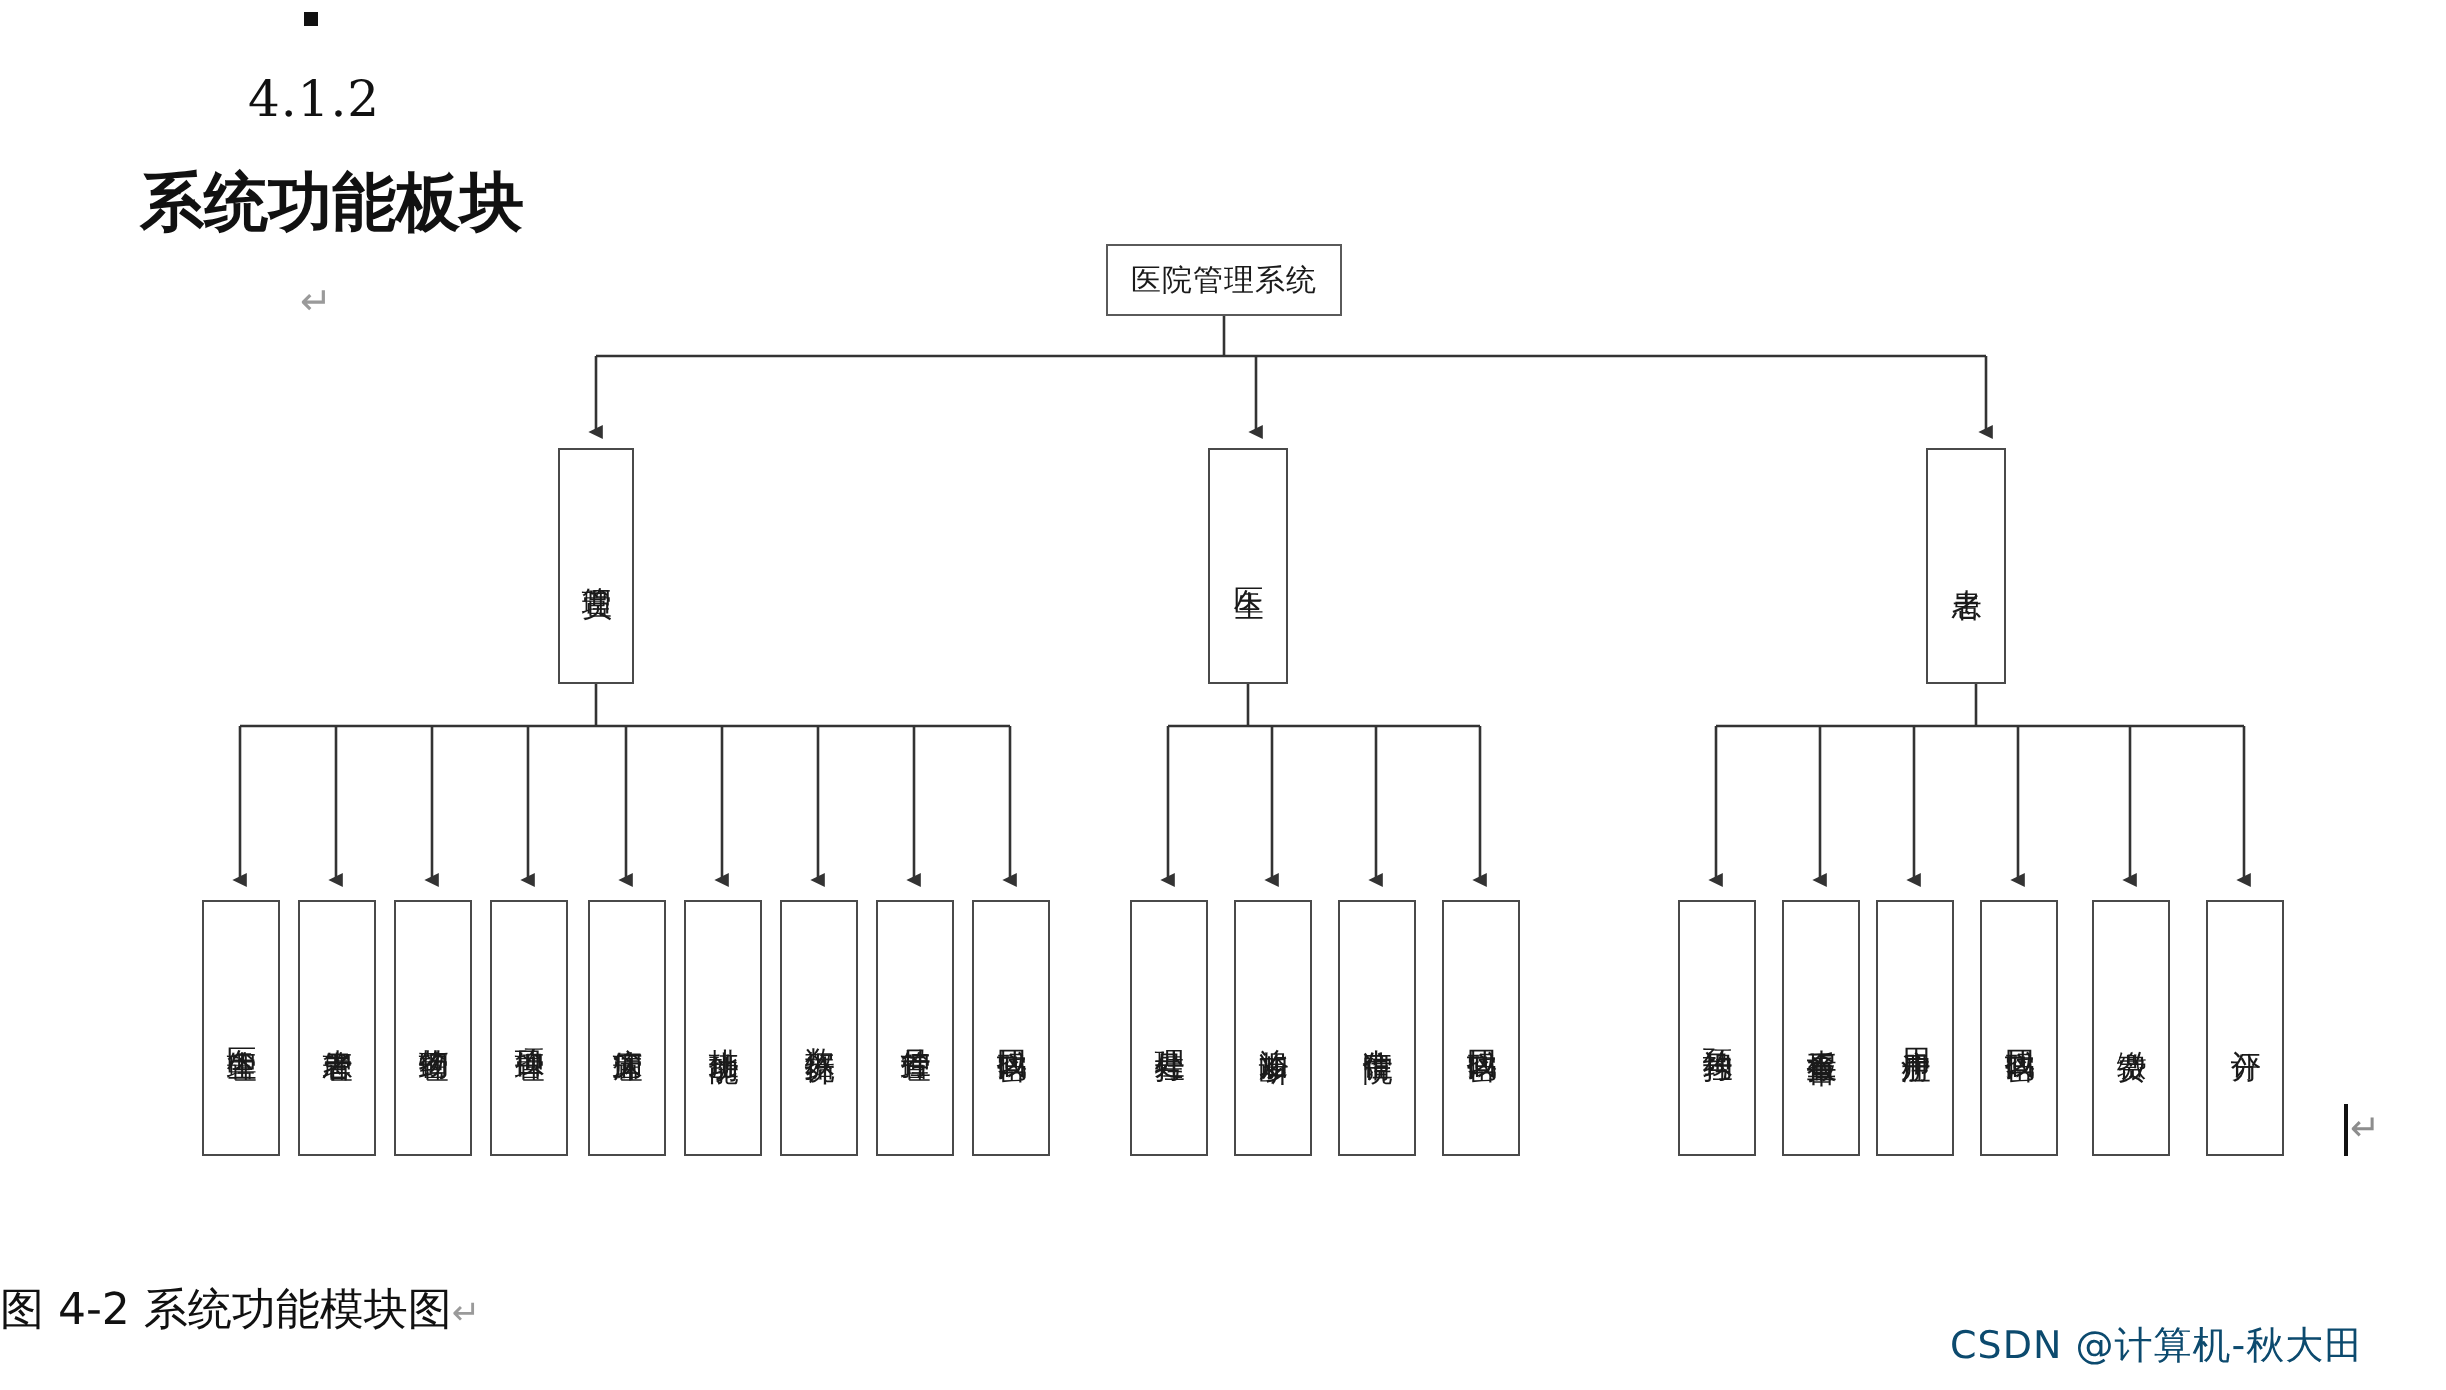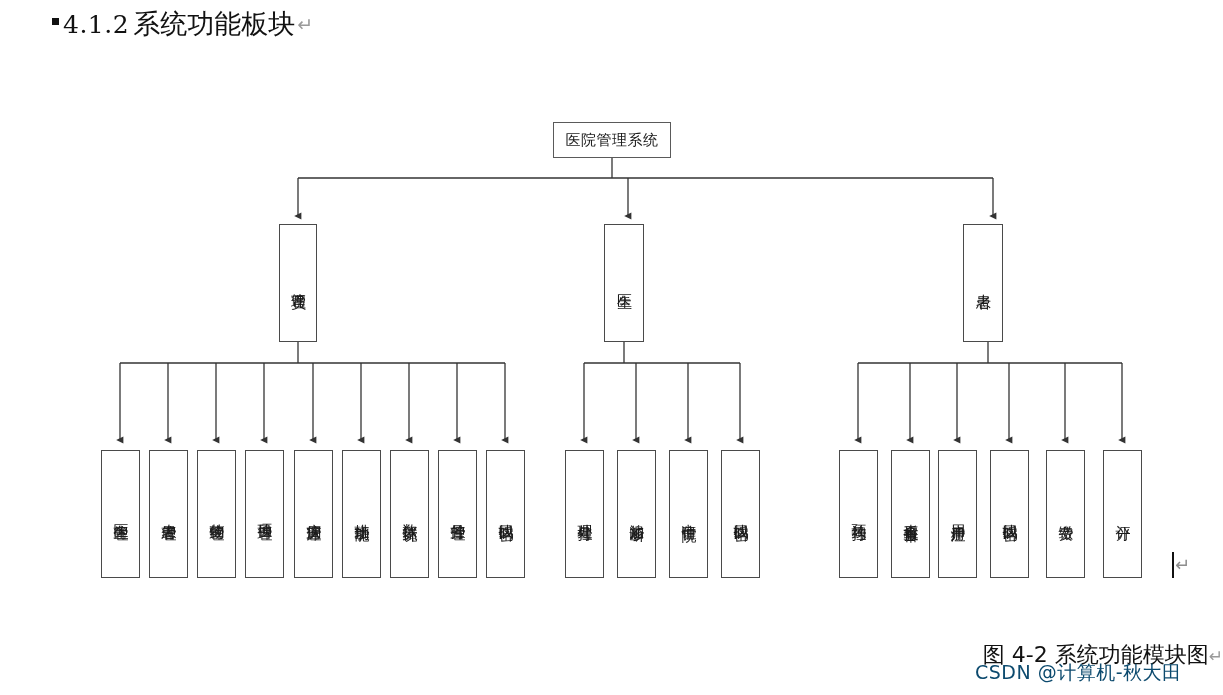--- a/index.html
+++ b/index.html
@@ -15,43 +15,44 @@
     overflow: hidden;
   }
 
   
   #heading {
     position: absolute;
     left: 52px;
     top: 6px;
     display: flex;
     align-items: center;
-    gap: 0px;
+    gap: 16px;
     white-space: nowrap;
+    flex-direction: column;
   }
   #heading .bullet {
     display: inline-block;
     width: 7px;
     height: 7px;
     background: #111;
     margin-right: 4px;
     margin-bottom: 6px;
   }
   #heading .h-num {
     font-family: "DejaVu Serif", "Liberation Serif", serif;
     font-size: 25px;
     color: #111;
     letter-spacing: 0.5px;
   }
   #heading .h-text {
     font-family: "DejaVu Sans", "Liberation Sans", sans-serif;
-    font-size: 27px;
+    font-size: 32px;
     color: #111;
-    margin-left: 4px;
-    font-weight: 400;
+    margin-left: 18px;
+    font-weight: 700;
   }
   #heading .pilcrow {
     font-size: 19px;
     color: #9a9a9a;
     margin-left: 2px;
   }
 
   
   #diagram {
     position: absolute;
@@ -91,21 +92,21 @@
   .node.lvl1 { border-color: #5a5a5a; }
   .node.lvl2 span { font-size: 15px; }
   .node.leaf span { font-size: 15px; }
 
   
   #caption {
     position: absolute;
     left: 0;
     top: 640px;
     width: 1223px;
-    text-align: right;
+    text-align: left;
     font-size: 22px;
     color: #111;
   }
   #caption .cap-pilcrow {
     font-size: 17px;
     color: #9a9a9a;
   }
 
   
   #edge-caret {

